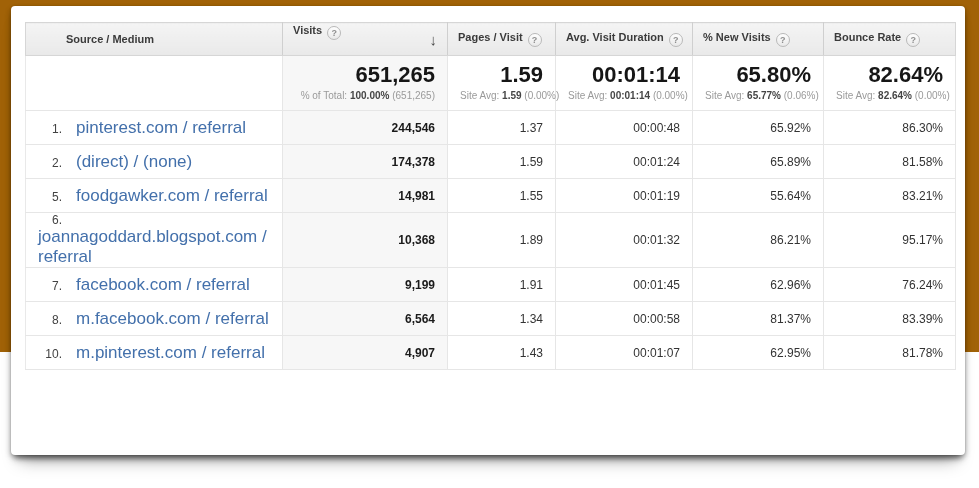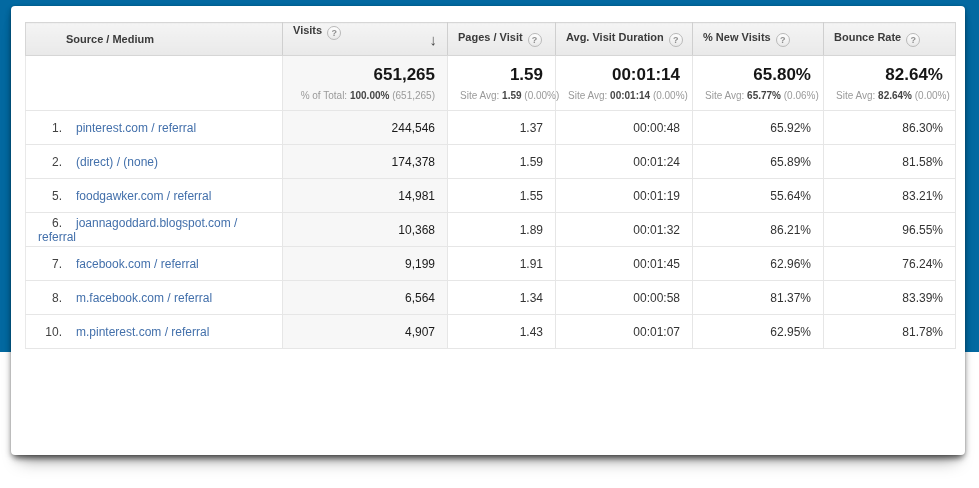--- a/index.html
+++ b/index.html
@@ -1,19 +1,19 @@
 <!DOCTYPE html>
 <html><head>
 <meta charset="utf-8">
 <style>
   * { margin: 0; padding: 0; box-sizing: border-box; }
   html, body { width: 979px; height: 488px; background: #ffffff; overflow: hidden;
     font-family: "Liberation Sans", "DejaVu Sans", sans-serif; }
 
-  .stage { position: relative; width: 979px; height: 352px; background: #0369a1; }
+  .stage { position: relative; width: 979px; height: 352px; background: #a16207; }
 
   .card {
     position: absolute; left: 11px; top: 6px; width: 954px; height: 449px;
     background: #fff; border-radius: 4px;
     box-shadow:
       0 0 2px rgba(0,0,0,0.18),
       2px 2px 5px rgba(0,0,0,0.12),
       -2px 2px 5px rgba(0,0,0,0.12),
       0 6px 7px -3px rgba(0,0,0,0.55),
       0 14px 16px -9px rgba(0,0,0,0.35);
@@ -49,29 +49,29 @@
   tbody td {
     border-bottom: 1px solid #e6e6e6;
     border-right: 1px solid #e6e6e6;
     font-size: 12px; color: #333;
     padding: 0 12px; vertical-align: middle; background: #fff;
   }
   tbody td:first-child { border-left: 1px solid #e9e9e9; }
   tbody tr.data-row { height: 34px; }
   td.num { text-align: right; }
   td.vis { background: #f7f7f7; }
-  td.strong { font-weight: normal; color: #1a1a1a; }
+  td.strong { font-weight: bold; color: #1a1a1a; }
 
   .rank { display: inline-block; width: 24px; text-align: right; margin-right: 14px;
     color: #424242; font-size: 12px; }
-  a.srclink { color: #4370ab; text-decoration: none; font-size: 12px; cursor: pointer; }
+  a.srclink { color: #4370ab; text-decoration: none; font-size: 17px; cursor: pointer; }
 
   
   tr.summary td { height: 55px; border-bottom: 1px solid #e6e6e6; padding-top: 6px; padding-bottom: 8px; }
-  .big { font-size: 17px; font-weight: bold; color: #161616; text-align: right; line-height: 24px; white-space: nowrap; }
+  .big { font-size: 22px; font-weight: bold; color: #161616; text-align: right; line-height: 24px; white-space: nowrap; }
   .sub { font-size: 10px; color: #9a9a9a; text-align: right; margin-top: 3px; white-space: nowrap; }
   .sub .b { color: #454545; font-weight: bold; }
 </style>
 </head>
 <body>
 
 <div class="stage">
   <div class="card">
     <table class="report">
       <colgroup>
@@ -153,21 +153,21 @@
           <td class="num">00:01:19</td>
           <td class="num">55.64%</td>
           <td class="num">83.21%</td>
         </tr>
         <tr class="data-row">
           <td><span class="rank">6.</span><a class="srclink">joannagoddard.blogspot.com / referral</a></td>
           <td class="num vis strong">10,368</td>
           <td class="num">1.89</td>
           <td class="num">00:01:32</td>
           <td class="num">86.21%</td>
-          <td class="num">96.55%</td>
+          <td class="num">95.17%</td>
         </tr>
         <tr class="data-row">
           <td><span class="rank">7.</span><a class="srclink">facebook.com / referral</a></td>
           <td class="num vis strong">9,199</td>
           <td class="num">1.91</td>
           <td class="num">00:01:45</td>
           <td class="num">62.96%</td>
           <td class="num">76.24%</td>
         </tr>
         <tr class="data-row">

